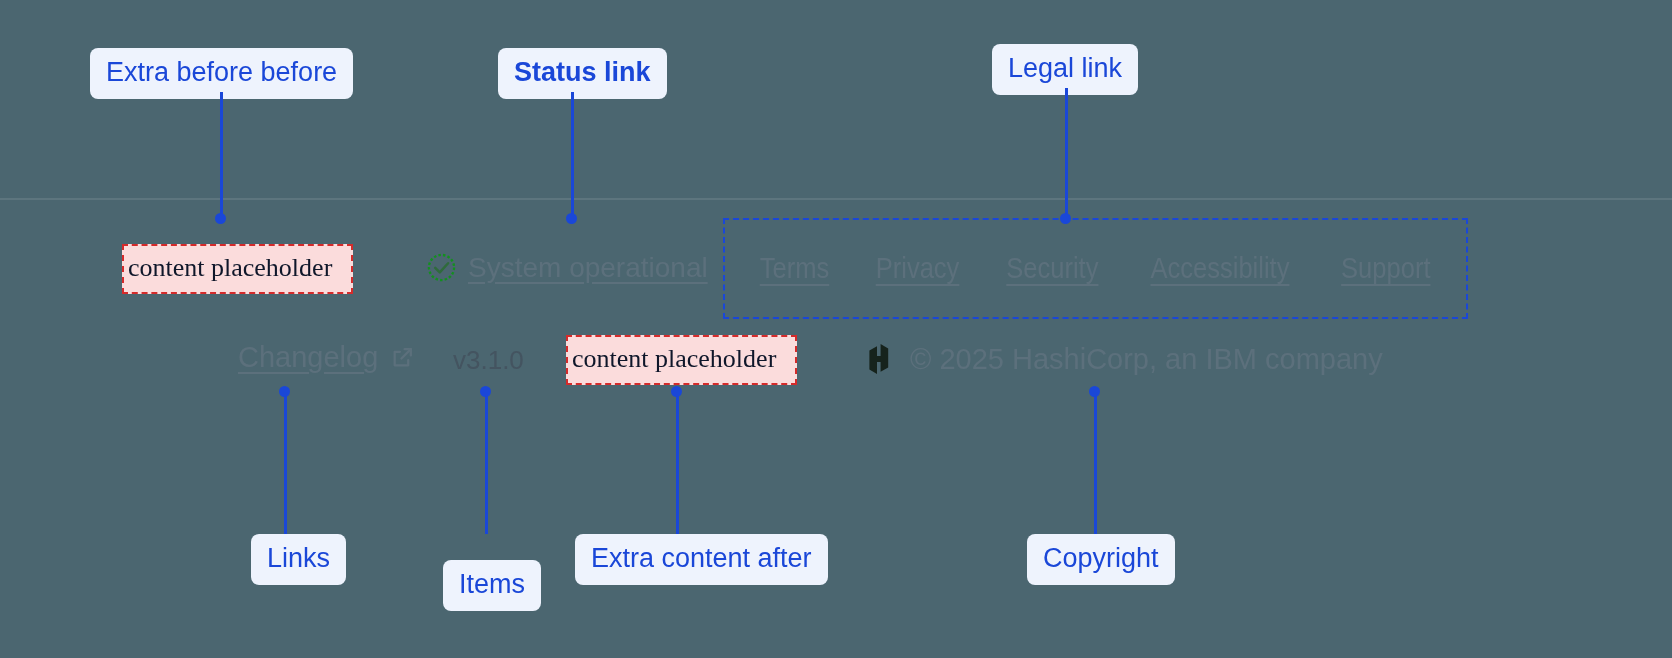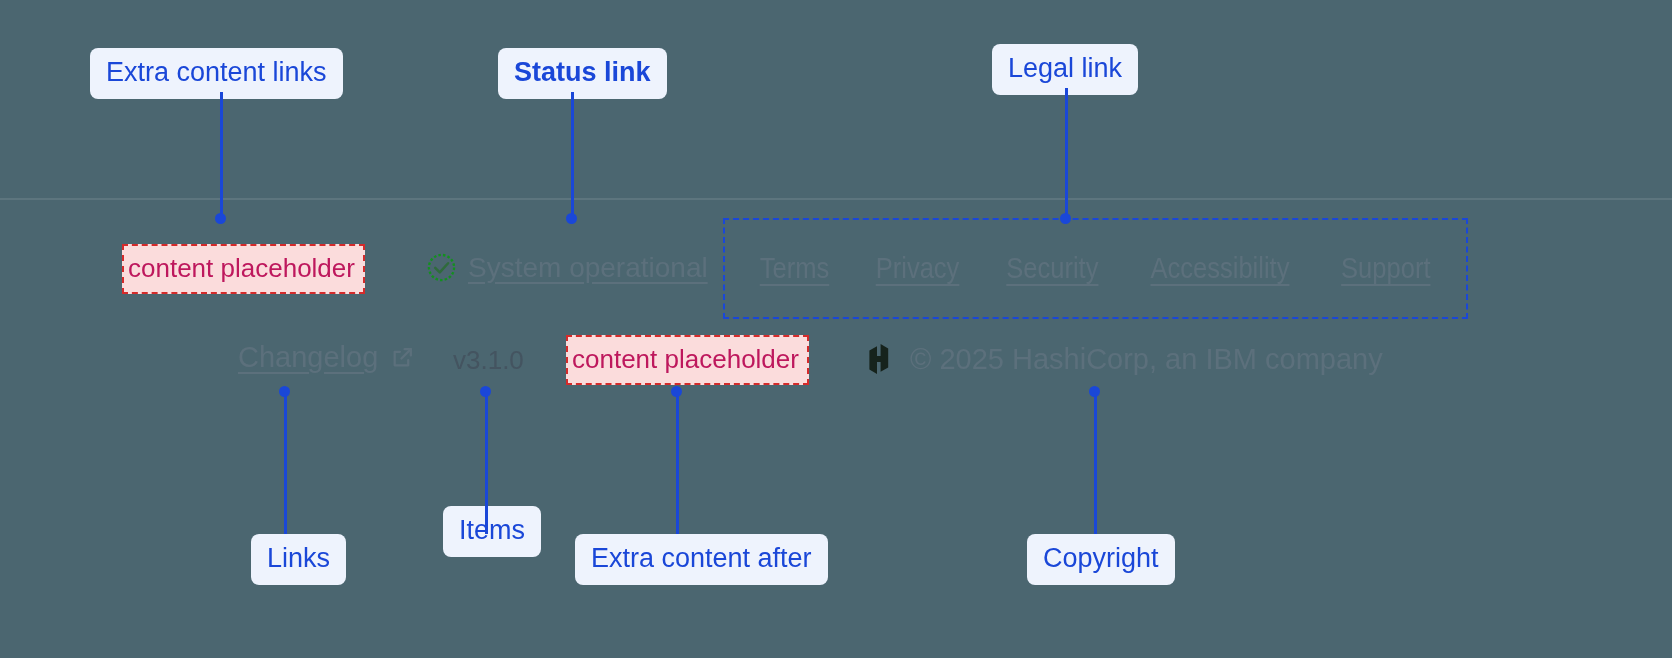--- a/index.html
+++ b/index.html
@@ -55,25 +55,25 @@
     left: 0;
     top: 200px;
     width: 1672px;
     height: 230px;
   }
 
   .placeholder {
     position: absolute;
     background: #fbdcdc;
     border: 2px dashed #d52b2b;
-    color: #be185d;
-    font-family: Liberation Sans, sans-serif;
+    color: #0f172a;
+    font-family: Liberation Serif, serif;
     font-size: 26px;
     line-height: 1;
-    padding: 9px 8px 11px 4px;
+    padding: 9px 19px 11px 4px;
     white-space: nowrap;
     box-sizing: border-box;
   }
   #ph-before { left: 122px; top: 244px; }
   #ph-after  { left: 566px; top: 335px; }
 
   .status-link {
     position: absolute;
     left: 426px;
     top: 252px;
@@ -222,33 +222,33 @@
       <svg viewBox="0 0 30 32" width="30" height="32">
         <path d="M3.4 7.6 L11.0 3.2 V13.0 H14.6 V1.1 L22.2 5.5 V24.4 L14.6 28.8 V19.0 H11.0 V30.9 L3.4 26.5 Z" fill="#16231c"></path>
       </svg>
     </span>
     <span class="copyright-text">© 2025 HashiCorp, an IBM company</span>
   </div>
 
 </div>
 
 <div id="annotation-layer">
-    <div class="callout" style="left: 90px; top: 48px;">Extra content links</div>
+    <div class="callout" style="left: 90px; top: 48px;">Extra before before</div>
     <div class="leader" style="left: 220px; top: 92px; height: 130px;"></div>
     <div class="leader-dot" style="left: 215px; top: 213px;"></div>
     <div class="callout" style="left: 498px; top: 48px; font-weight: bold;">Status link</div>
     <div class="leader" style="left: 571px; top: 92px; height: 130px;"></div>
     <div class="leader-dot" style="left: 566px; top: 213px;"></div>
     <div class="callout" style="left: 992px; top: 44px;">Legal link</div>
     <div class="leader" style="left: 1065px; top: 88px; height: 134px;"></div>
     <div class="leader-dot" style="left: 1060px; top: 213px;"></div>
     <div class="callout" style="left: 242px; top: 534px; margin-left: 9px;">Links</div>
     <div class="leader" style="left: 284px; top: 396px; height: 138px;"></div>
     <div class="leader-dot" style="left: 279px; top: 386px;"></div>
-    <div class="callout" style="left: 443px; top: 506px;">Items</div>
+    <div class="callout" style="left: 443px; top: 560px;">Items</div>
     <div class="leader" style="left: 485px; top: 396px; height: 138px;"></div>
     <div class="leader-dot" style="left: 480px; top: 386px;"></div>
     <div class="callout" style="left: 575px; top: 534px;">Extra content after</div>
     <div class="leader" style="left: 676px; top: 396px; height: 138px;"></div>
     <div class="leader-dot" style="left: 671px; top: 386px;"></div>
     <div class="callout" style="left: 1027px; top: 534px;">Copyright</div>
     <div class="leader" style="left: 1094px; top: 396px; height: 138px;"></div>
     <div class="leader-dot" style="left: 1089px; top: 386px;"></div>
   </div>
 

